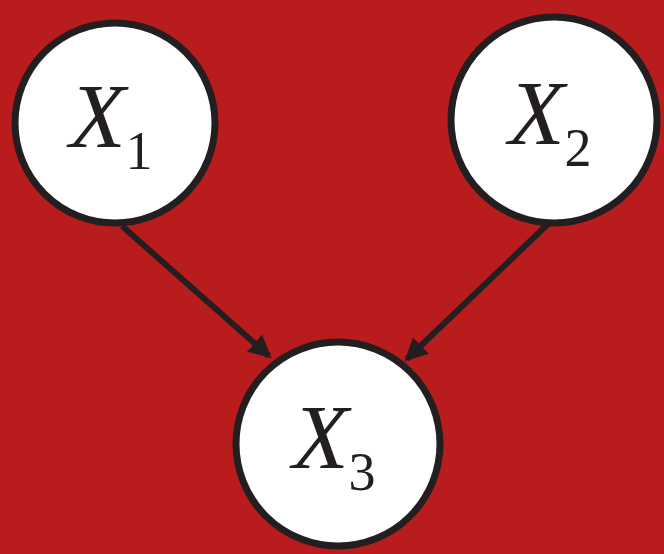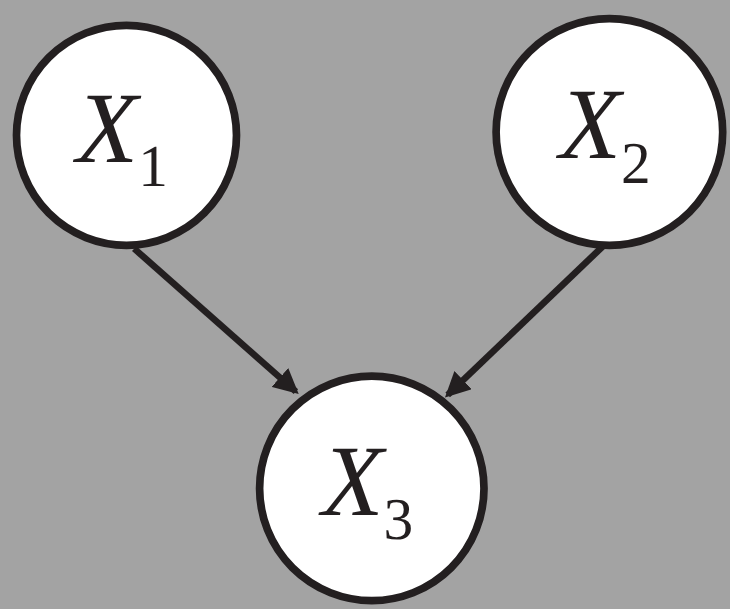--- a/index.html
+++ b/index.html
@@ -4,21 +4,21 @@
 <style>
   html, body {
     margin: 0;
     padding: 0;
     background: #ffffff;
   }
   .stage {
     position: relative;
     width: 664px;
     height: 554px;
-    background: #a3a3a3;
+    background: #b91c1c;
     overflow: hidden;
   }
   svg { display: block; }
   .node-label {
     font-family: "Liberation Serif", "DejaVu Serif", serif;
     font-style: italic;
   }
   .node-sub {
     font-family: "Liberation Serif", "DejaVu Serif", serif;
     font-style: normal;

